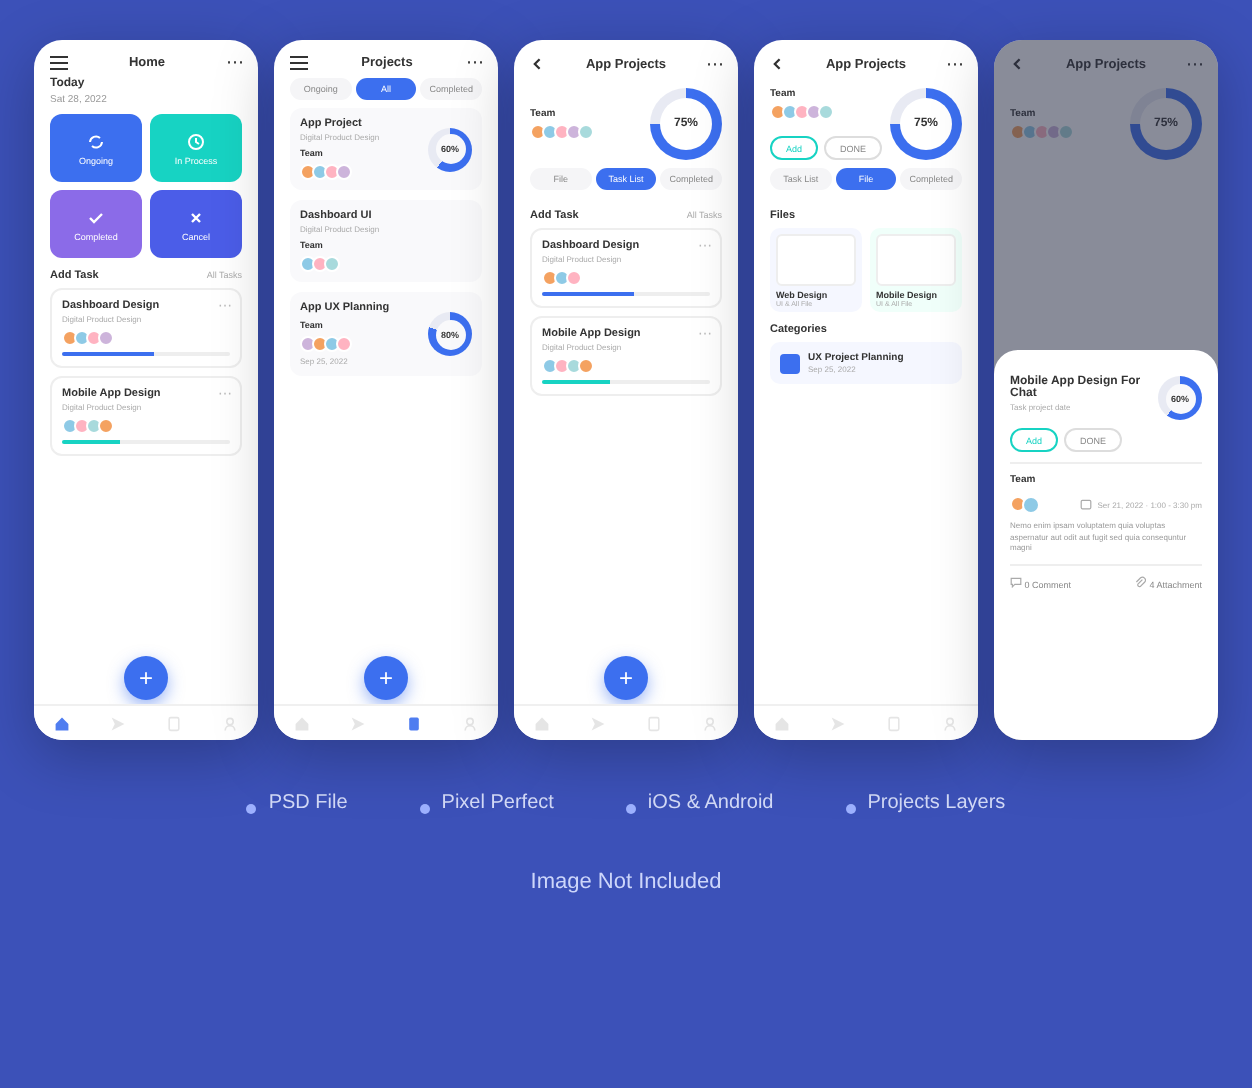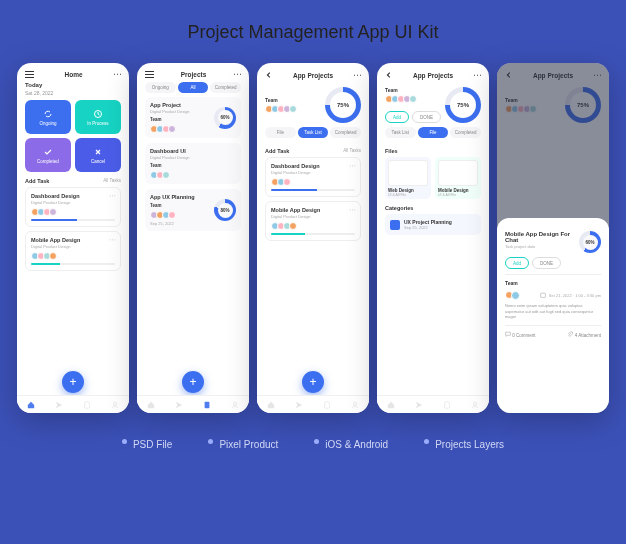--- a/index.html
+++ b/index.html
@@ -61,31 +61,30 @@
 
 .overlay{position:absolute;inset:0;background:rgba(40,45,70,.55)}
 .sheet{position:absolute;left:0;right:0;bottom:0;height:195px;background:#fff;border-radius:12px 12px 0 0;padding:8px}
 .sheet-title{font-size:6px;font-weight:700}
 .sheet-sub{font-size:4px;color:#aaa;margin-top:1px}
 .meta-line{font-size:4px;color:#aaa;display:flex;align-items:center;gap:3px;margin-top:2px}
 .lorem{font-size:4px;color:#999;line-height:1.4;margin-top:3px}
 .divider{height:1px;background:#eee;margin:5px 0}
 .sheet-ft{display:flex;justify-content:space-between;font-size:4.5px;color:#888}
 .features{display:flex;justify-content:center;gap:36px;margin-top:26px}
-.feat{display:flex;align-items:flex-start;gap:6px;font-size:10px;color:#d3daf7}
+.feat{display:flex;align-items:flex-end;gap:6px;font-size:10px;color:#d3daf7}
 .feat .bul{width:5px;height:5px;background:#9db1ff;border-radius:50%}
 .not-included{text-align:center;color:#cdd6fa;font-size:11px;margin-top:28px}
 svg{display:block}
 .sheet-row{display:flex;justify-content:space-between;align-items:flex-start;margin-top:5px}
 </style>
 </head>
 <body>
 
 <div class="canvas">
-  <h1 class="title">Project Management App UI Kit</h1>
 
   <div class="phones">
 
     <div class="phone">
       <div class="phone-head">
         <div class="menu-ic">
             <span></span>
             <span></span>
             <span></span>
           </div>
@@ -468,25 +467,26 @@
 
   </div>
 
   <div class="features">
     <div class="feat">
         <span class="bul"></span>
         <span>PSD File</span>
       </div>
     <div class="feat">
         <span class="bul"></span>
-        <span>Pixel Product</span>
+        <span>Pixel Perfect</span>
       </div>
     <div class="feat">
         <span class="bul"></span>
         <span>iOS &amp; Android</span>
       </div>
     <div class="feat">
         <span class="bul"></span>
         <span>Projects Layers</span>
       </div>
   </div>
 
+  <div class="not-included">Image Not Included</div>
 </div>
 
 </body></html>

